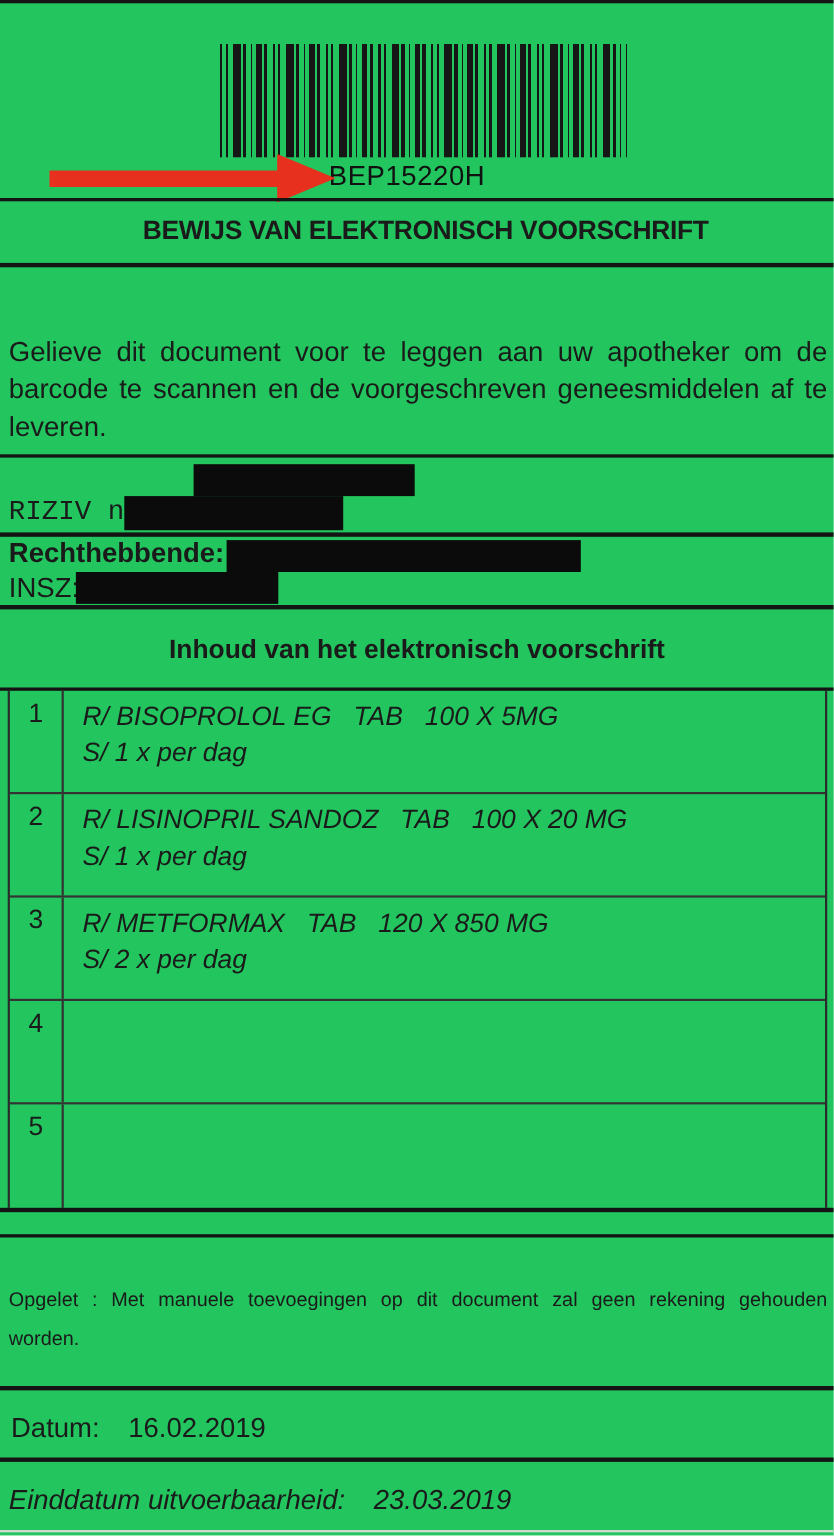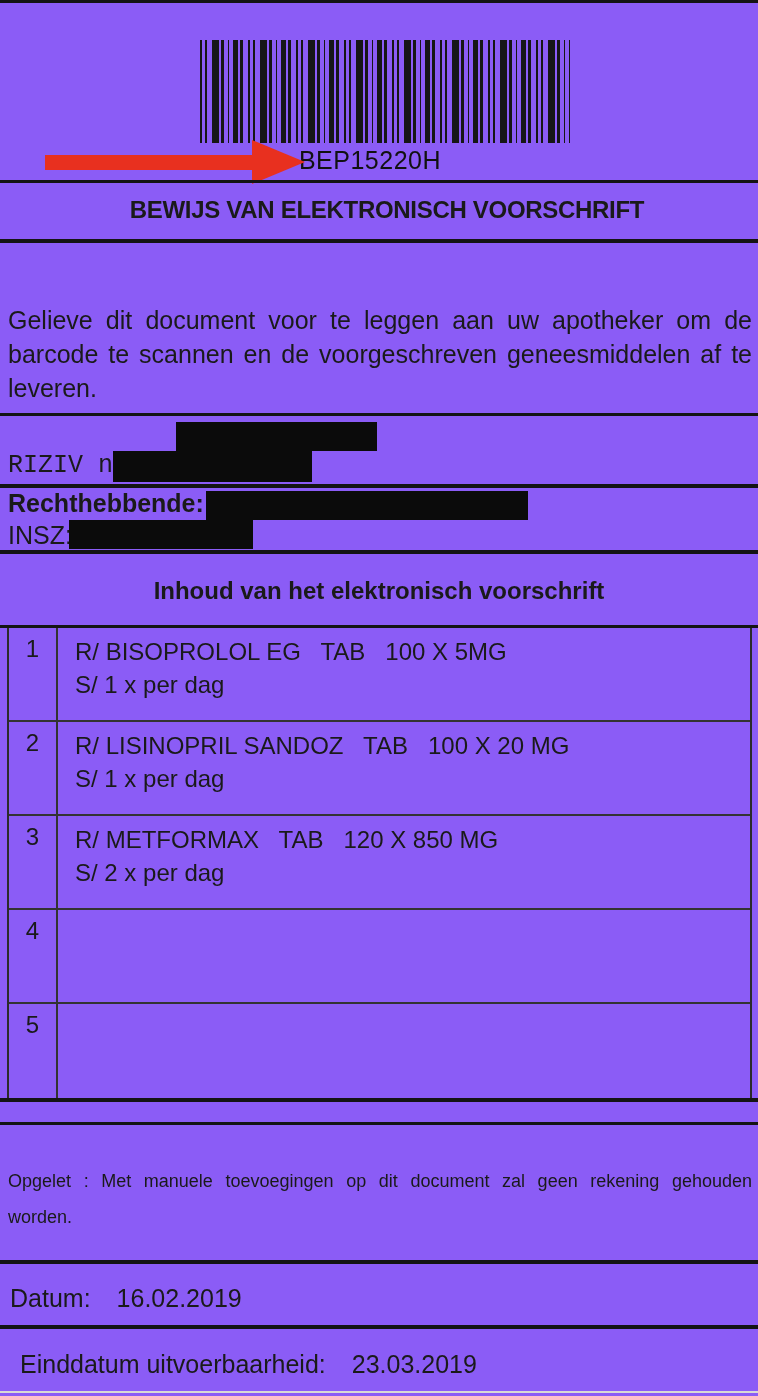--- a/index.html
+++ b/index.html
@@ -4,21 +4,21 @@
 <style>
   :root { --red: #e8301f; --ink: #1a1a1a; }
   * { margin: 0; padding: 0; box-sizing: border-box; }
   html, body { background: #ffffff; }
   body { font-family: "Liberation Sans", sans-serif; color: var(--ink); }
 
   .page {
     position: relative;
     width: 758px;
     height: 1396px;
-    background: #8b5cf6;
+    background: #22c55e;
     overflow: hidden;
   }
 
   .rule {
     position: absolute;
     left: 0;
     width: 758px;
     background: #141414;
   }
 
@@ -125,20 +125,21 @@
     padding-top: 7px;
     font-size: 24px;
   }
   .rx-body {
     flex: 1;
     padding: 7px 12px 0 17px;
     font-size: 24px;
     line-height: 33px;
     white-space: pre-wrap;
     overflow: hidden;
+    font-style: italic;
   }
 
   
   .warning {
     position: absolute;
     left: 8px; top: 1163px;
     width: 744px;
     font-size: 18px;
     line-height: 36px;
     text-align: justify;
@@ -219,19 +220,19 @@
   <div class="warning">Opgelet : Met manuele toevoegingen op dit document zal geen rekening gehouden worden.</div>
 
   <div class="rule" style="top:1260px; height:4px;"></div>
 
   <div class="date-line" style="left:10px; top:1284px;">
     <span>Datum:</span><span class="value">16.02.2019</span>
   </div>
 
   <div class="rule" style="top:1325px; height:4px;"></div>
 
-  <div class="date-line" style="left:20px; top:1350px;">
+  <div class="date-line" style="left:8px; top:1350px;font-style:italic;">
     <span>Einddatum uitvoerbaarheid:</span><span class="value">23.03.2019</span>
   </div>
 
   <div class="rule" style="top:1391px; height:2px; background:#d9d9d6;"></div>
 
 </div>
 
 </body></html>

